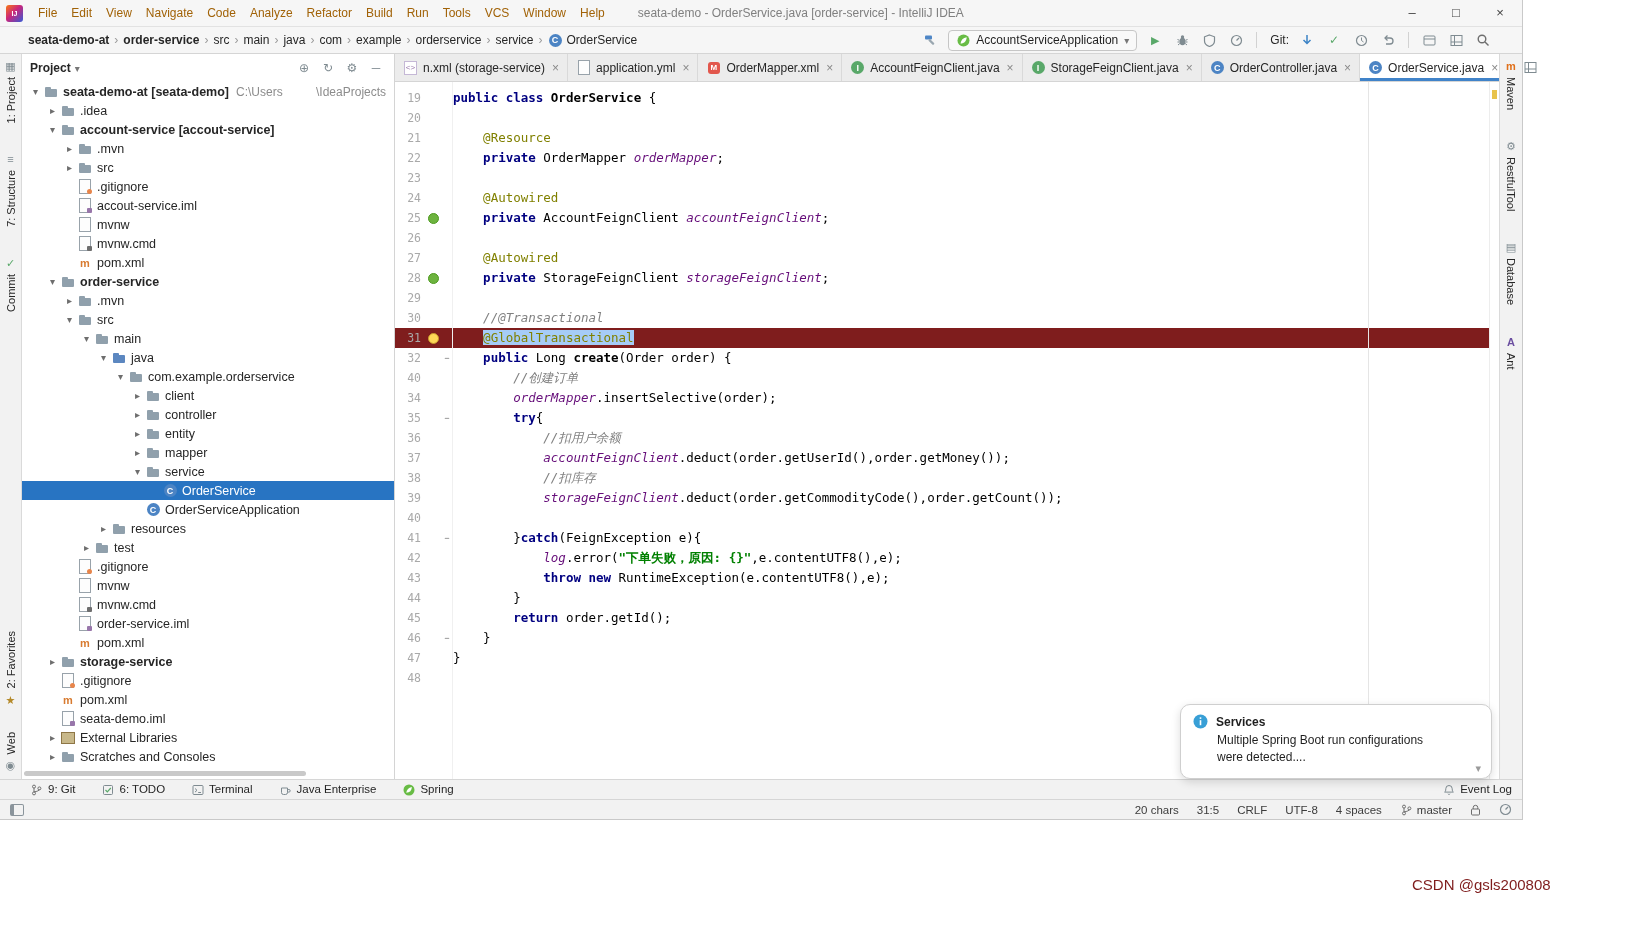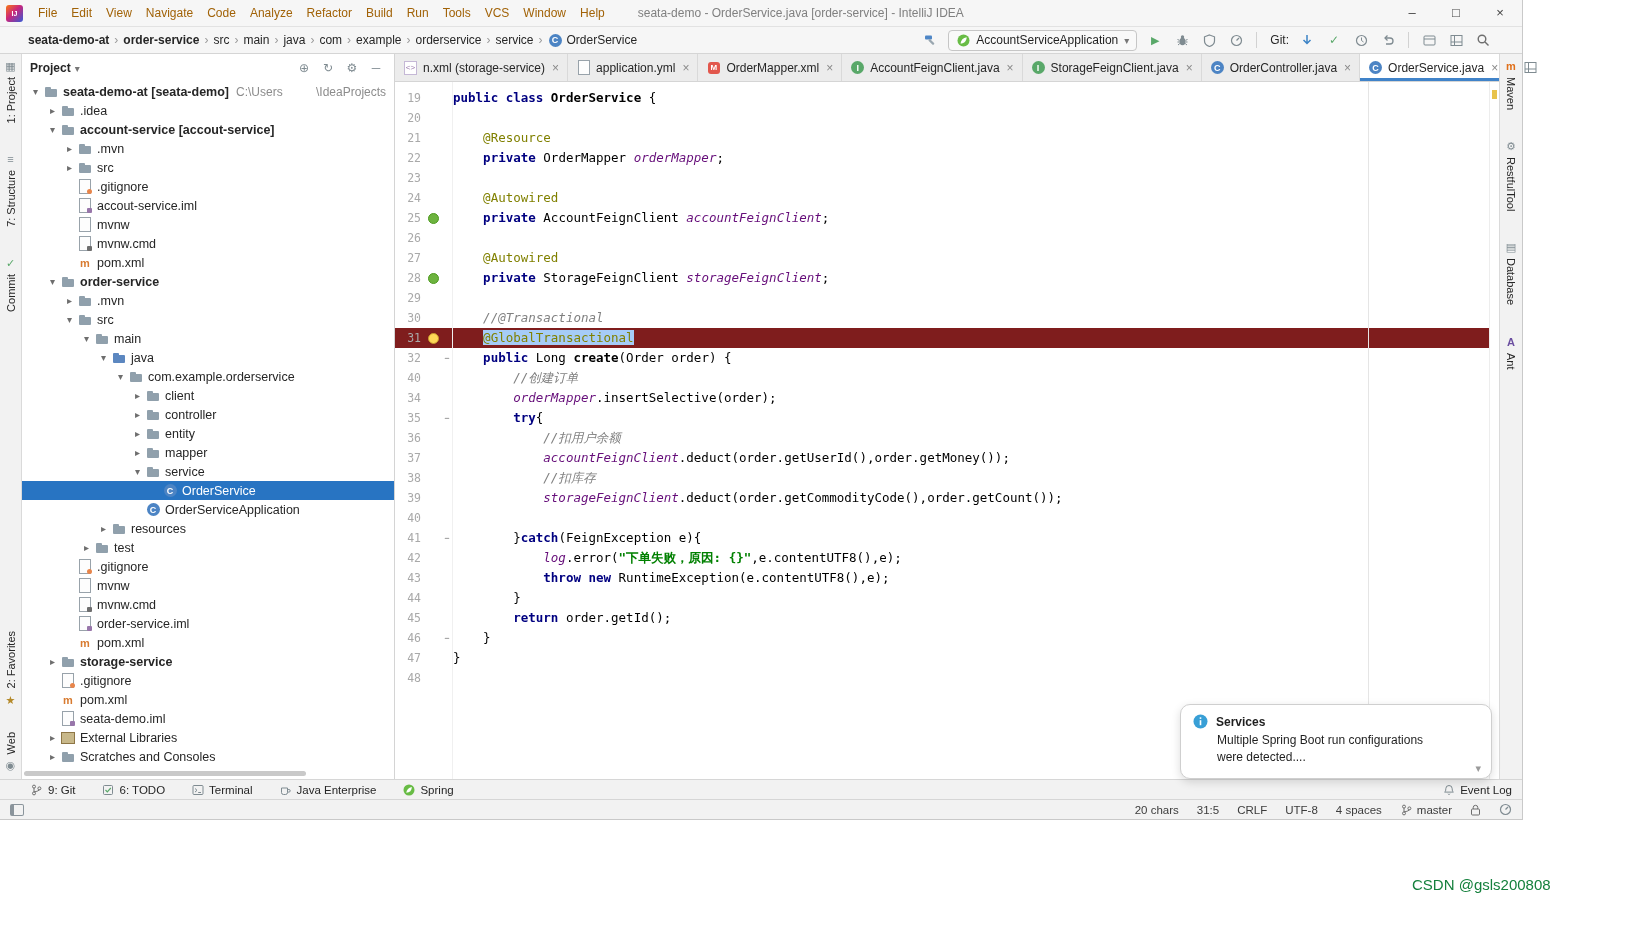--- a/index.html
+++ b/index.html
@@ -112,36 +112,36 @@
 .tok.c{color:#808080;font-style:italic}
 .tok.s{color:#008000;font-weight:bold}
 .tok.f{color:#660e7a;font-style:italic}
 .tok.d{font-weight:bold}
 .tok.sel{background:#a6ccf7}
 
 
 .toolbar-bottom{position:absolute;left:0;right:0;bottom:20px;height:20px;background:#f2f2f2;border-top:1px solid #d6d6d6;display:flex;align-items:center;padding:0 10px 0 30px;font-size:11.5px}
 #bottom-left{display:flex;gap:26px}
 #bottom-right{margin-left:auto;display:flex;gap:14px}
-.bb-item{display:flex;align-items:center;gap:5px;color:#262626;cursor:default}
+.bb-item{display:flex;align-items:flex-start;gap:5px;color:#262626;cursor:default}
 .bb-ico{display:inline-flex;width:13px;height:13px;align-items:center;justify-content:center}
 .statusbar{position:absolute;left:0;right:0;bottom:0;height:20px;background:#f2f2f2;border-top:1px solid #d6d6d6;display:flex;align-items:center;padding:0 10px;font-size:11.5px;color:#3c3c3c}
 #status-right{margin-left:auto;display:flex;align-items:center;gap:18px}
 .st-item{white-space:nowrap;cursor:default;display:inline-flex;align-items:center;gap:4px}
 .corner-ico{width:14px;height:12px;border:1px solid #8a949b;border-left-width:4px;border-radius:2px;display:inline-block}
 
 
 .notification{position:absolute;left:1180px;top:704px;width:312px;background:#fff;border:1px solid #cfcfcf;border-radius:10px;box-shadow:0 3px 10px rgba(0,0,0,.14);padding:9px 12px 12px}
 .notif-head{display:flex;align-items:center;gap:8px}
 .notif-title{font-weight:bold;color:#1f1f1f}
 .notif-body{margin:3px 0 0 24px;width:235px;color:#1f1f1f;line-height:17px}
 .notif-chev{position:absolute;right:10px;bottom:3px;color:#9a9a9a;font-size:11px}
 
 
-.watermark{position:absolute;left:1412px;top:876px;font-size:15px;color:#15803d}
+.watermark{position:absolute;left:1412px;top:876px;font-size:15px;color:#7f1d1d}
 svg{display:block}
 </style>
 </head>
 <body>
 
 <div id="ide">
 
   <div class="titlebar">
     <span class="logo">IJ</span>
     <div id="menu-bar"><span class="menu-item">File</span><span class="menu-item">Edit</span><span class="menu-item">View</span><span class="menu-item">Navigate</span><span class="menu-item">Code</span><span class="menu-item">Analyze</span><span class="menu-item">Refactor</span><span class="menu-item">Build</span><span class="menu-item">Run</span><span class="menu-item">Tools</span><span class="menu-item">VCS</span><span class="menu-item">Window</span><span class="menu-item">Help</span></div>

